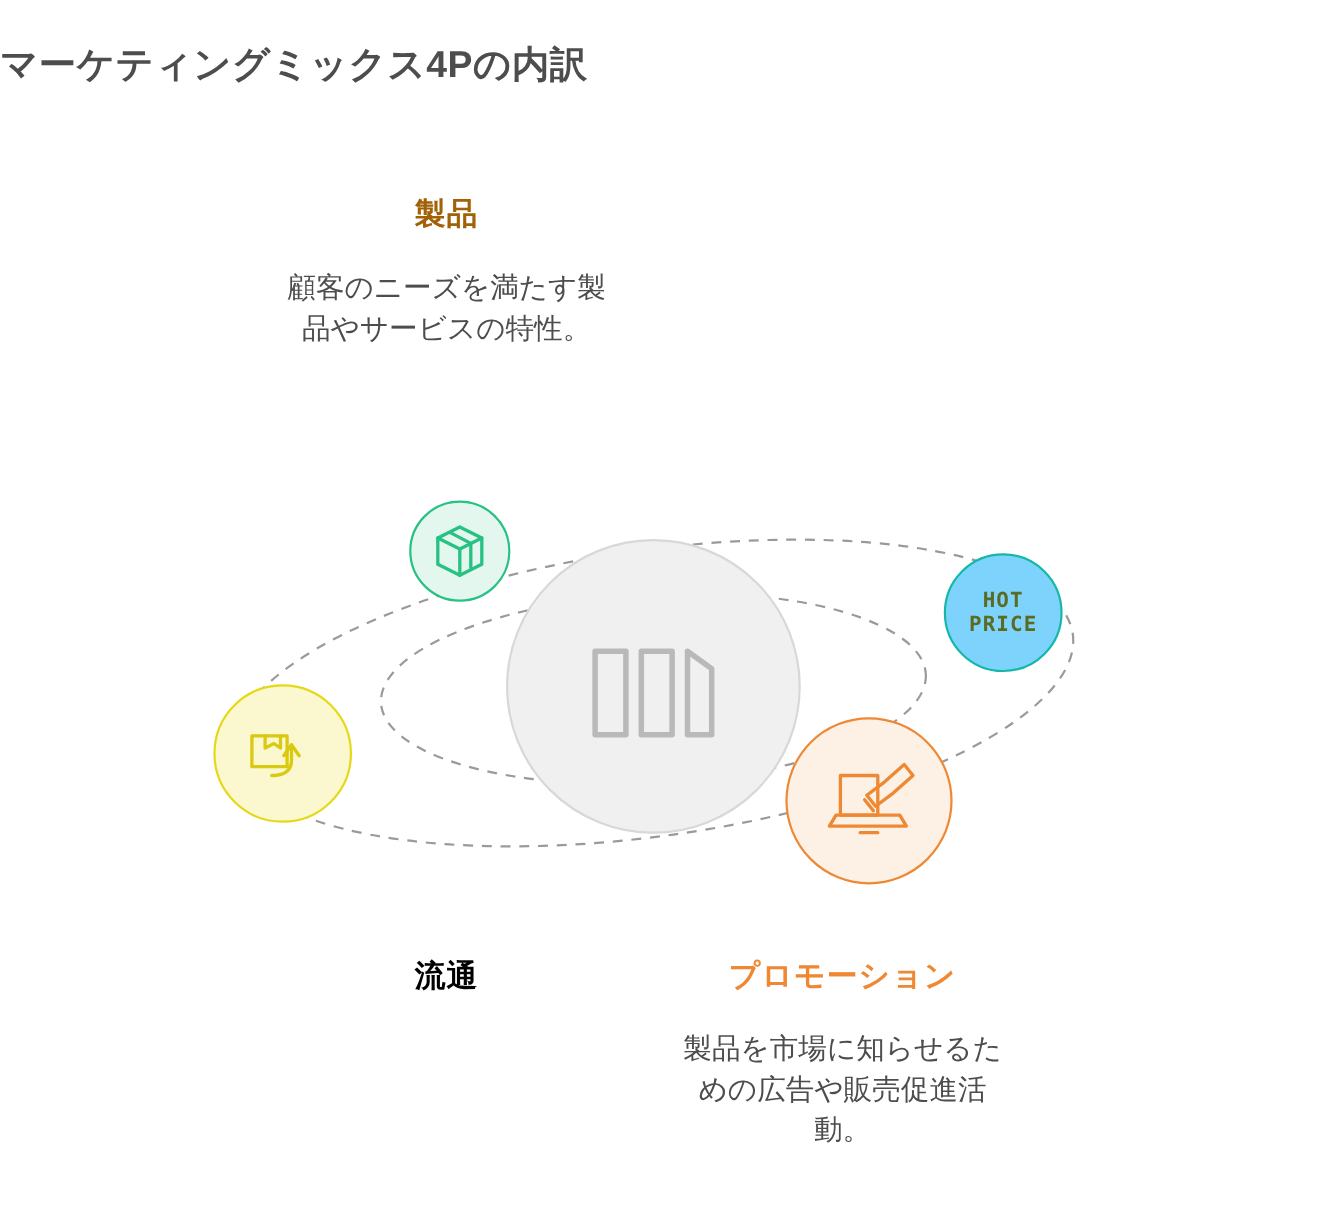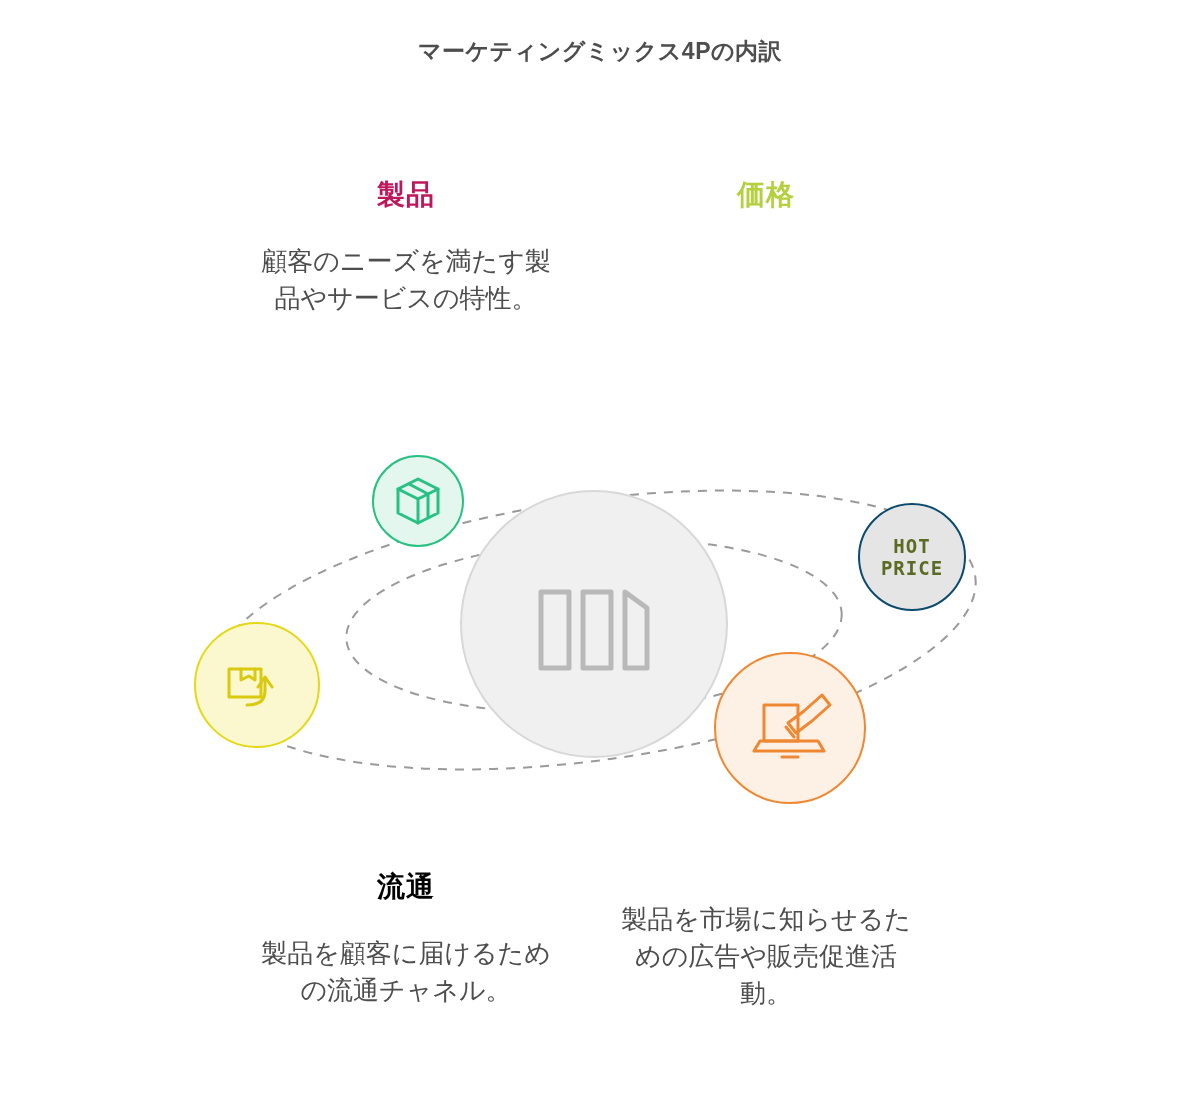--- a/index.html
+++ b/index.html
@@ -14,22 +14,22 @@
     color: #4a4a4a;
     position: relative;
     overflow: hidden;
   }
 
   .page-title {
     position: absolute;
     top: 36px;
     left: 0;
     width: 1200px;
-    text-align: center;
-    font-size: 23px;
+    text-align: left;
+    font-size: 34px;
     font-weight: bold;
     color: #4d4d4d;
     letter-spacing: 0.5px;
   }
 
   
   .label-block {
     position: absolute;
     width: 300px;
     text-align: center;
@@ -88,22 +88,22 @@
     width: 92px;
     height: 92px;
     background: #e3f7ee;
     border: 2px solid #27c183;
   }
   #node-price {
     left: 708px;
     top: 73px;
     width: 108px;
     height: 108px;
-    background: #e5e5e5;
-    border: 2px solid #0c4a6e;
+    background: #7dd3fc;
+    border: 2px solid #14b8a6;
   }
   #node-place {
     left: 44px;
     top: 192px;
     width: 126px;
     height: 126px;
     background: #fbf7cf;
     border: 2px solid #e5d917;
   }
   #node-promo {
@@ -124,34 +124,33 @@
     line-height: 1.18;
     letter-spacing: 1px;
   }
 </style>
 </head>
 <body>
 
 <div class="page-title">マーケティングミックス4Pの内訳</div>
 
 <div class="label-block" id="block-product">
-  <div class="label-heading" style="color:#be185d">製品</div>
+  <div class="label-heading" style="color:#a16207">製品</div>
   <div class="label-desc">顧客のニーズを満たす製品やサービスの特性。</div>
 </div>
 
 <div class="label-block" id="block-price">
-  <div class="label-heading" style="color:#b5cf3f">価格</div>
 </div>
 
 <div class="label-block" id="block-place">
   <div class="label-heading" style="color:#000000">流通</div>
-  <div class="label-desc">製品を顧客に届けるための流通チャネル。</div>
 </div>
 
 <div class="label-block" id="block-promo">
+  <div class="label-heading" style="color:#ef8833">プロモーション</div>
   <div class="label-desc">製品を市場に知らせるための広告や販売促進活動。</div>
 </div>
 
 <div class="diagram">
 
   <svg width="900" height="420" viewBox="0 0 900 420" style="position:absolute; left:0; top:0;">
     <g fill="none" stroke="#9a9a9a" stroke-width="2" stroke-dasharray="9 8">
       <ellipse cx="444" cy="200" rx="385" ry="130" transform="rotate(-8 444 200)"></ellipse>
       <ellipse cx="444" cy="196" rx="248" ry="86" transform="rotate(-3 444 196)"></ellipse>
     </g>

